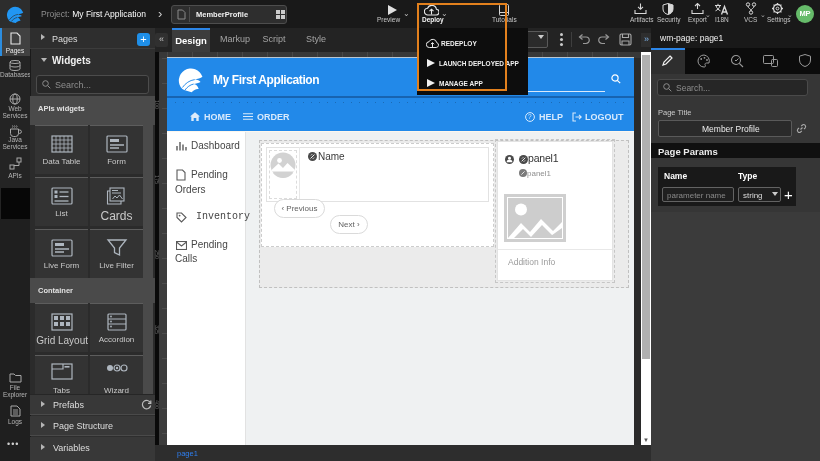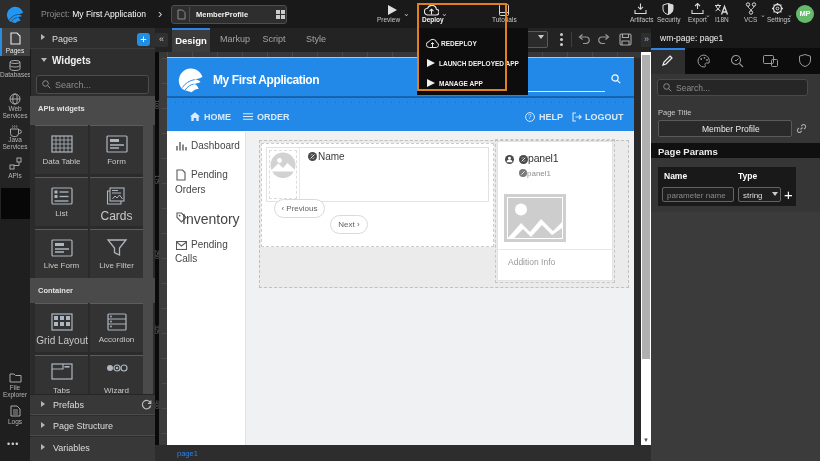--- a/index.html
+++ b/index.html
@@ -359,21 +359,21 @@
   <div class="abs" style="left:191px;top:140px;font-size:10px;color:#454545;">Dashboard</div>
   <svg class="abs" style="left:176px;top:169px;" width="10" height="12" viewBox="0 0 10 12">
     <path d="M1 1 h5.5 L9 3.5 V11 H1 Z" fill="none" stroke="#5a5a5a" stroke-width="1.1"></path>
   </svg>
   <div class="abs" style="left:191px;top:169px;font-size:10px;color:#454545;">Pending</div>
   <div class="abs" style="left:175px;top:184px;font-size:10px;color:#454545;">Orders</div>
   <svg class="abs" style="left:176px;top:212px;" width="11" height="11" viewBox="0 0 11 11">
     <path d="M1 1 H5.5 L10 5.5 L5.5 10 L1 5.5 Z" fill="none" stroke="#5a5a5a" stroke-width="1.1" transform="rotate(0 5.5 5.5)"></path>
     <circle cx="3.6" cy="3.6" r="0.9" fill="#5a5a5a"></circle>
   </svg>
-  <div class="abs" style="left:182px;top:211px;font-size:14px;color:#454545;">Inventory</div>
+  <div class="abs" style="left:196px;top:211px;font-size:10px;color:#454545;font-family:Liberation Mono, monospace;">Inventory</div>
   <svg class="abs" style="left:176px;top:241px;" width="11" height="9" viewBox="0 0 11 9">
     <rect x="0.5" y="0.5" width="10" height="8" fill="none" stroke="#5a5a5a" stroke-width="1.1"></rect>
     <path d="M0.5 1 L5.5 5 L10.5 1" fill="none" stroke="#5a5a5a" stroke-width="1.1"></path>
   </svg>
   <div class="abs" style="left:191px;top:239px;font-size:10px;color:#454545;">Pending</div>
   <div class="abs" style="left:175px;top:253px;font-size:10px;color:#454545;">Calls</div>
 
   <div class="abs" style="left:259px;top:140px;width:370px;height:148px;border:1px dashed #c0c0c0;background:#ebebeb;"></div>
 
   <div class="abs" style="left:261px;top:143px;width:233px;height:104px;border:1px dashed #cccccc;background:#ffffff;"></div>

